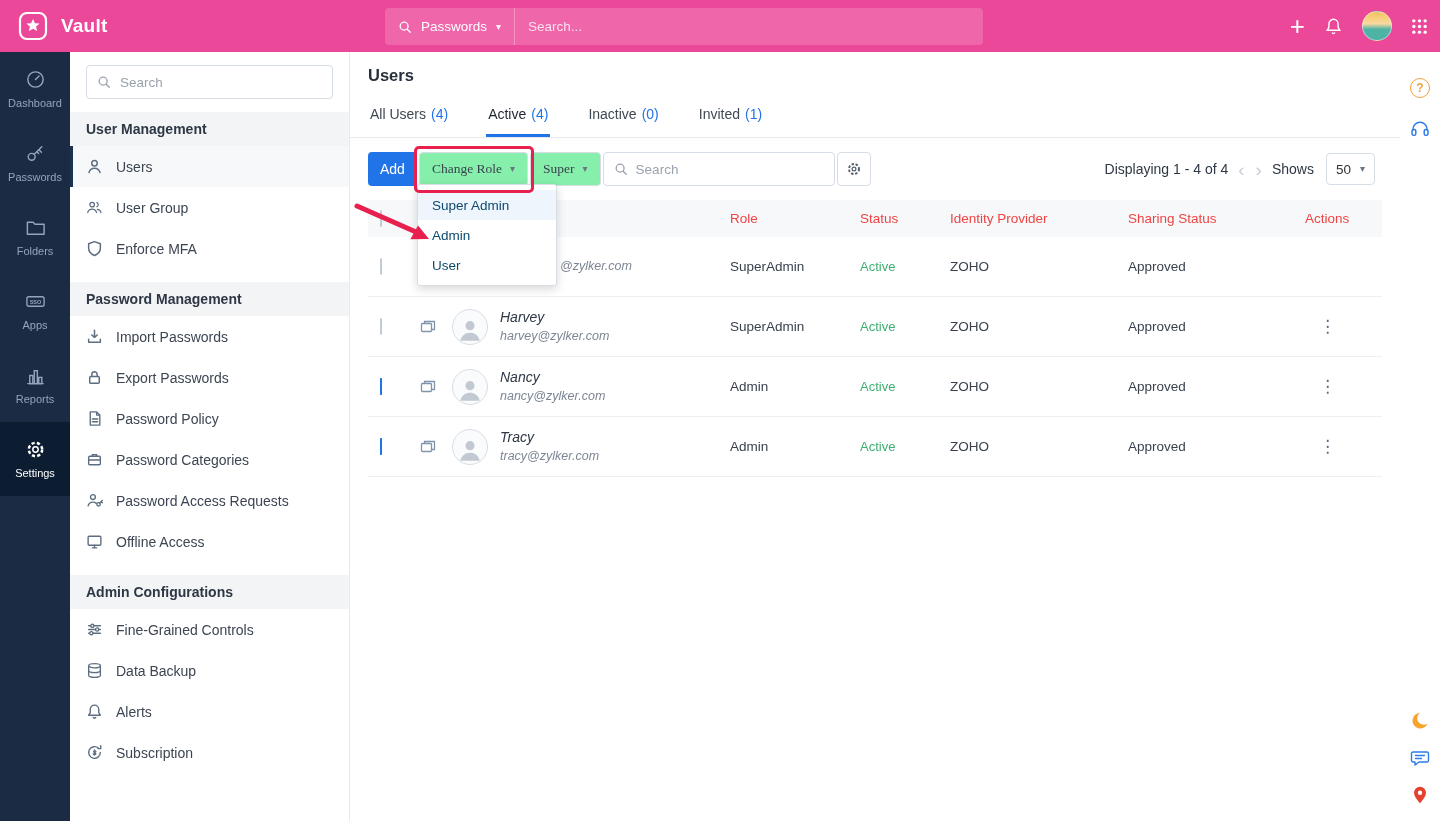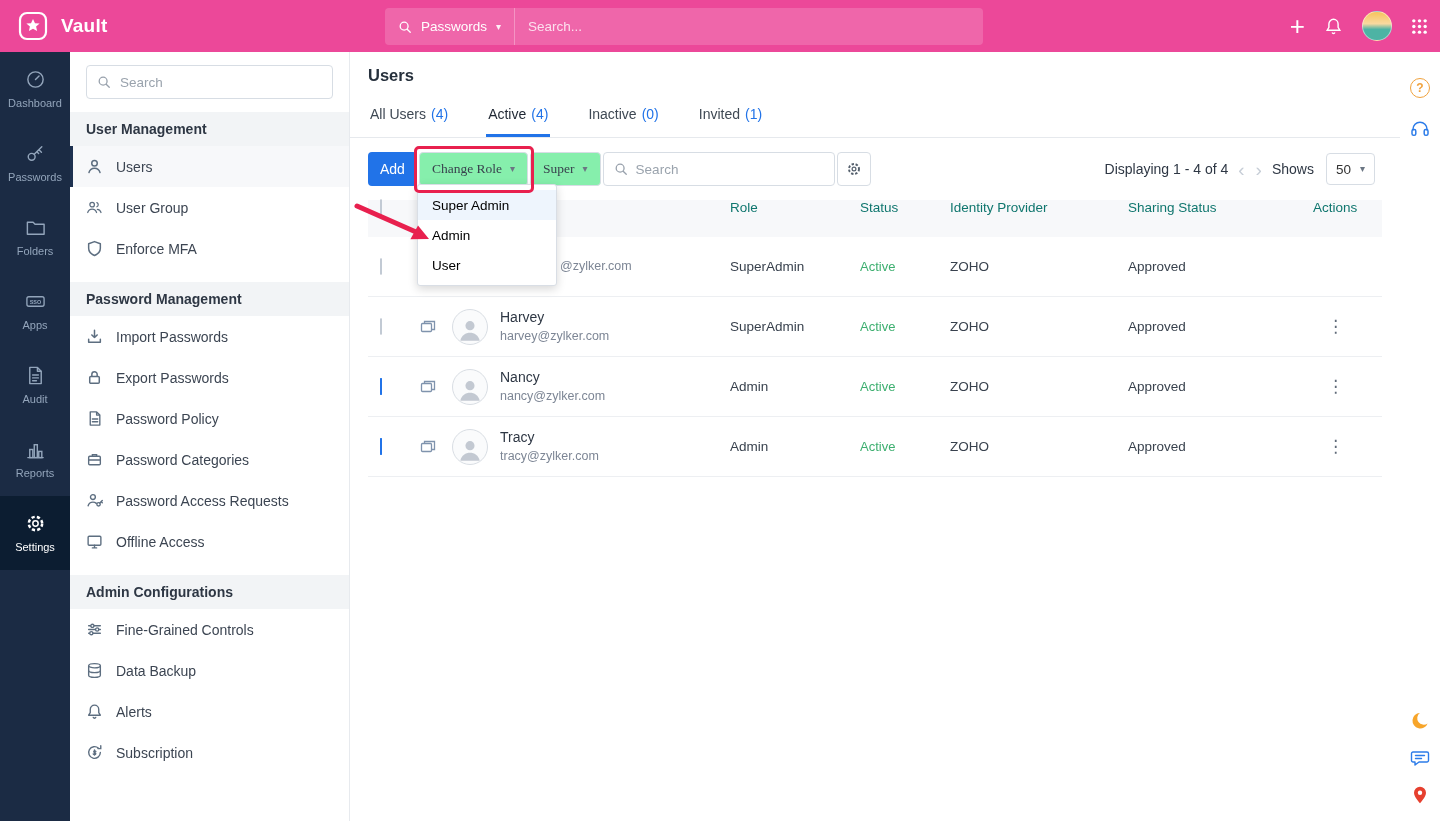--- a/index.html
+++ b/index.html
@@ -65,47 +65,47 @@
   .tb-search input::placeholder { color:#9aa3ad; }
   .icon-btn { width:34px; height:34px; border:1px solid #d7dde4; border-radius:4px; background:#fff; display:flex; align-items:center; justify-content:center; color:#55606d; cursor:pointer; }
   .icon-btn svg { width:16px; height:16px; }
   .tb-right { margin-left:auto; display:flex; align-items:center; gap:9px; font-size:14px; color:#2e3744; }
   .pg-arrow { color:#c6cdd6; font-size:19px; line-height:1; padding:0 1px; cursor:pointer; }
   .select { border:1px solid #d7dde4; border-radius:4px; height:32px; padding:0 9px; display:flex; align-items:center; gap:9px; font-size:13.5px; color:#333; cursor:pointer; margin-left:3px; }
   .select .caret { color:#6b7683; }
 
   
   .table { margin:14px 18px 0; }
-  .thead { display:flex; height:37px; background:#f7f8fa; font-size:13.5px; color:#0f766e; padding:0 12px; }
+  .thead { display:flex; align-items:center; height:37px; background:#f7f8fa; font-size:13.5px; color:#ef4444; padding:0 12px; }
   .trow { display:flex; align-items:center; height:60px; border-bottom:1px solid #edeff2; padding:0 12px; font-size:13.5px; color:#39424e; }
   .c-cb { width:40px; flex:none; }
   .c-ic { width:32px; flex:none; color:#7f93ad; }
   .c-ic svg { width:16px; height:16px; display:block; }
   .c-av { width:48px; flex:none; }
-  .c-name { width:230px; flex:none; }
+  .c-name { width:230px; flex:none;font-style:italic; }
   .c-role { width:130px; flex:none; }
   .c-status { width:90px; flex:none; }
   .c-idp { width:178px; flex:none; }
   .c-share { width:177px; flex:none; }
-  .c-act { flex:1; min-width:0;margin-left:8px; }
+  .c-act { flex:1; min-width:0; }
   .cb { width:16px; height:16px; border:1px solid #c2cad4; border-radius:3px; background:#fff; cursor:pointer; position:relative; }
   .cb.checked { background:#2173e8; border-color:#2173e8; }
   .cb.checked:after { content:""; position:absolute; left:5px; top:1.5px; width:4px; height:8px; border:solid #fff; border-width:0 2px 2px 0; transform:rotate(45deg); }
   .av { width:36px; height:36px; border-radius:50%; background:#fafbfc; border:1px solid #d9dee4; display:flex; align-items:center; justify-content:center; color:#c3c9d2; overflow:hidden; }
   .av svg { width:26px; height:26px; margin-top:6px; }
   .nm { font-size:14px; color:#2e3744; line-height:1.5; }
   .em { font-size:12.5px; color:#7d8695; line-height:1.4; }
   .em.shift { margin-left:60px; }
   .st { color:#3eaf70; font-size:13px; }
   .kebab { display:none; font-size:17px; color:#5f6a78; margin-left:14px; cursor:pointer; width:18px; text-align:center; letter-spacing:1px; }
   .kebab.show { display:block; }
 
   
   .dropdown { position:absolute; left:67px; top:132px; width:140px; background:#fff; border:1px solid #d9dee5; border-radius:3px; box-shadow:0 3px 10px rgba(0,0,0,.16); padding:5px 0; z-index:20; }
-  .dd-item { height:30px; display:flex; align-items:center; padding:0 14px; font-size:13.5px; color:#000000; cursor:pointer; }
+  .dd-item { height:30px; display:flex; align-items:center; padding:0 14px; font-size:13.5px; color:#0c4a6e; cursor:pointer; }
   .dd-item.hl { background:#eef5fd; }
   .arrow-svg { position:absolute; left:0; top:146px; width:92px; height:52px; z-index:40; pointer-events:none; }
 
   
   .rrail { width:40px; flex:none; background:#fff; display:flex; flex-direction:column; align-items:center; padding:26px 0 16px; gap:21px; }
   .rr-help { width:20px; height:20px; border:1.7px solid #f0a23d; border-radius:50%; color:#f0a23d; font-size:12px; font-weight:700; display:flex; align-items:center; justify-content:center; cursor:pointer; }
   .rr-ic { cursor:pointer; }
   .rr-ic svg { width:20px; height:20px; display:block; }
   .rr-bottom { margin-top:auto; display:flex; flex-direction:column; align-items:center; gap:17px; }
 </style>
@@ -184,28 +184,20 @@
         <span>Folders</span>
       </div>
       <div class="rail-item">
         <svg viewBox="0 0 22 22" fill="none" stroke="currentColor" stroke-width="1.4">
             <rect x="2" y="6" width="18" height="10" rx="2"></rect>
             <text x="11" y="13.7" font-size="5.8" text-anchor="middle" fill="currentColor" stroke="none" font-weight="bold">SSO</text>
           </svg>
         <span>Apps</span>
       </div>
       <div class="rail-item">
-        <svg viewBox="0 0 22 22" fill="none" stroke="currentColor" stroke-width="1.5" stroke-linejoin="round">
-            <path d="M5 2.5h8l4 4v13H5z"></path>
-            <path d="M13 2.5v4h4"></path>
-            <path d="M8 10.5h6M8 13.5h6M8 16.5h4" stroke-linecap="round"></path>
-          </svg>
-        <span>Audit</span>
-      </div>
-      <div class="rail-item">
         <svg viewBox="0 0 22 22" fill="none" stroke="currentColor" stroke-width="1.5">
             <path d="M3 19.5h16" stroke-linecap="round"></path>
             <rect x="5" y="11" width="3.2" height="8.5"></rect>
             <rect x="9.7" y="6" width="3.2" height="13.5"></rect>
             <rect x="14.4" y="13" width="3.2" height="6.5"></rect>
           </svg>
         <span>Reports</span>
       </div>
       <div class="rail-item active">
         <svg viewBox="0 0 22 22" fill="none" stroke="currentColor">

